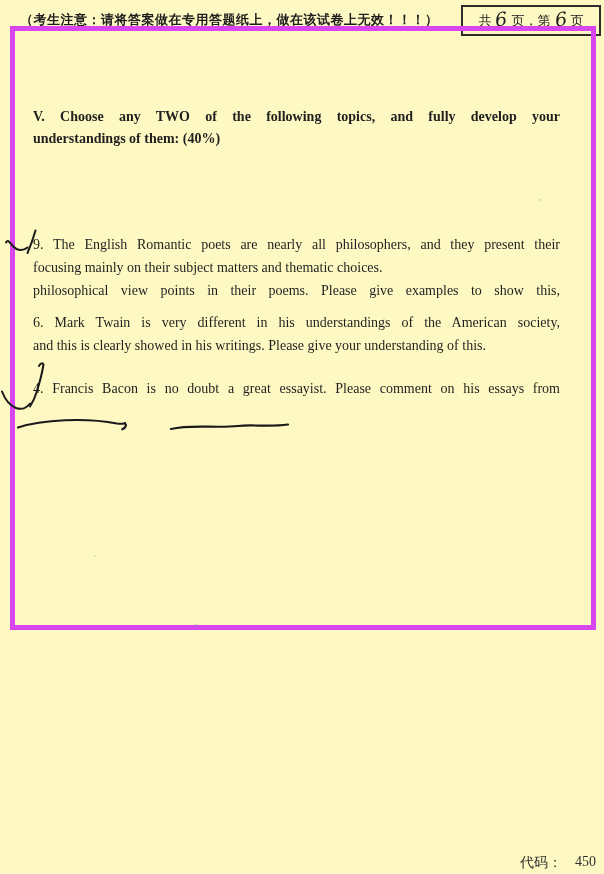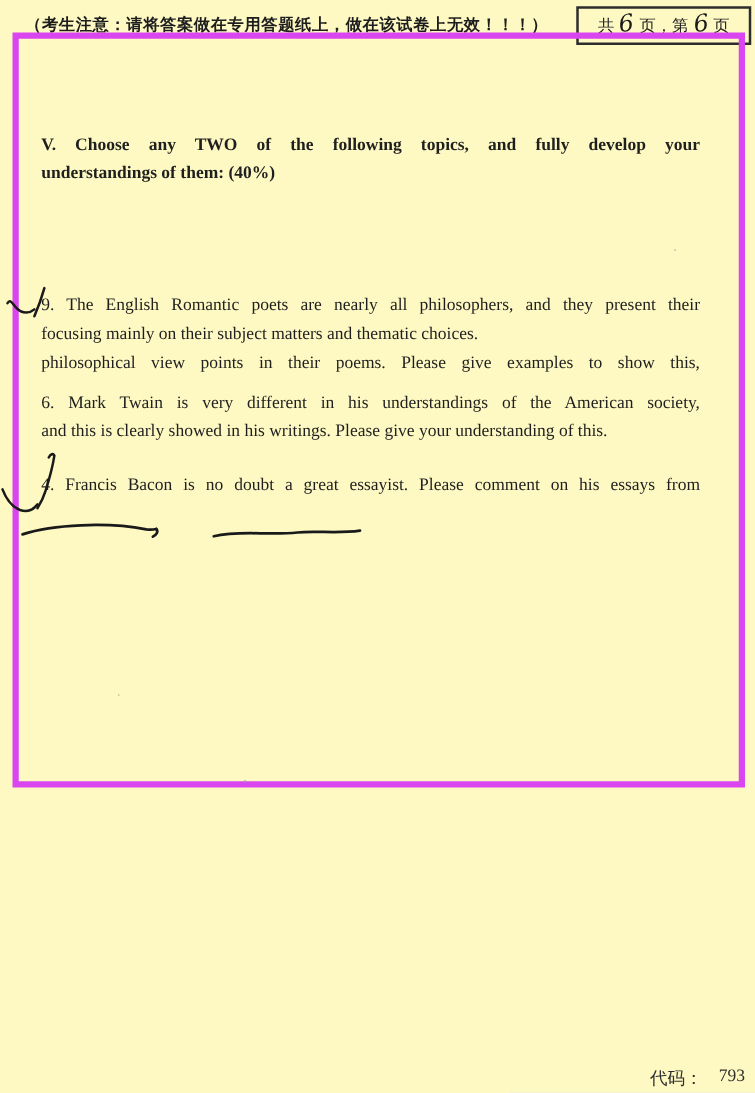--- a/index.html
+++ b/index.html
@@ -115,16 +115,16 @@
     </g>
     <g fill="#9a9a9a" stroke="none" opacity="0.45">
       <circle cx="196" cy="625" r="1.3"></circle>
       <circle cx="540" cy="200" r="0.9"></circle>
       <circle cx="95" cy="556" r="0.8"></circle>
     </g>
   </svg>
 
   <div class="footer">
     <span>代码：</span>
-    <span>793</span>
+    <span>450</span>
   </div>
 
 </div>
 
 </body></html>

